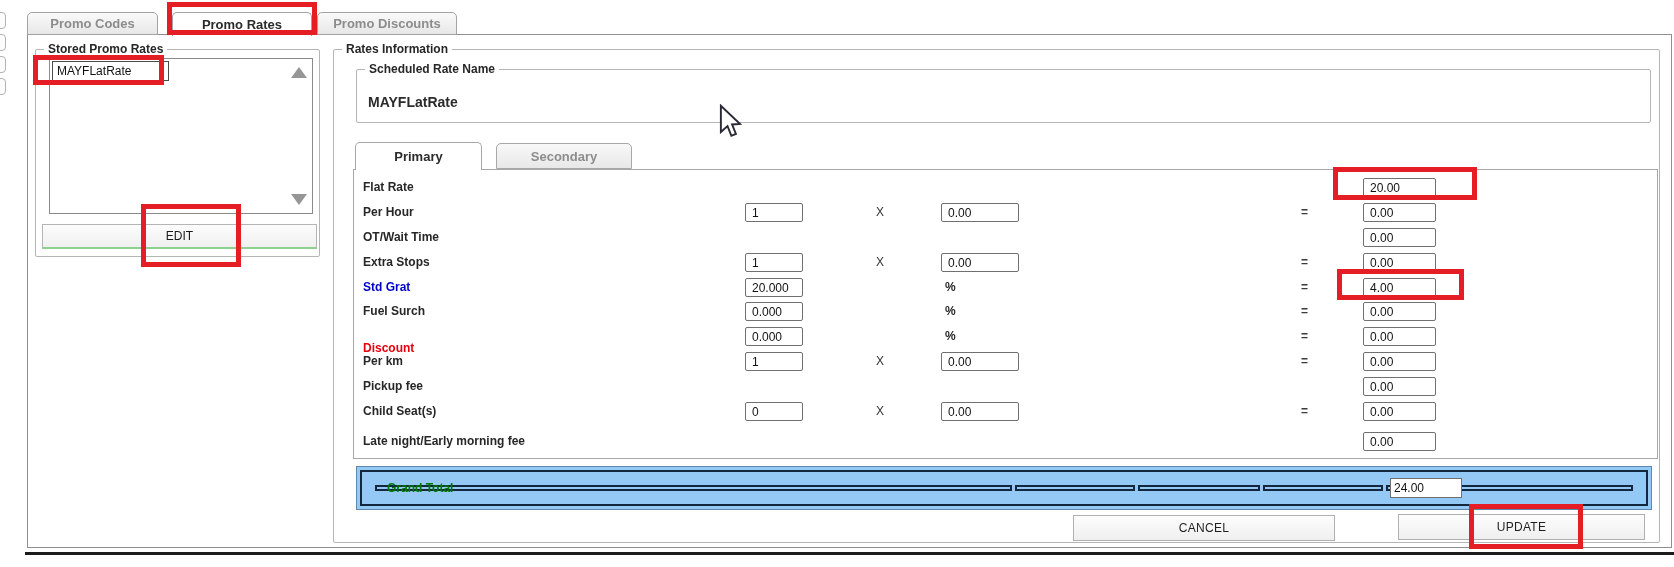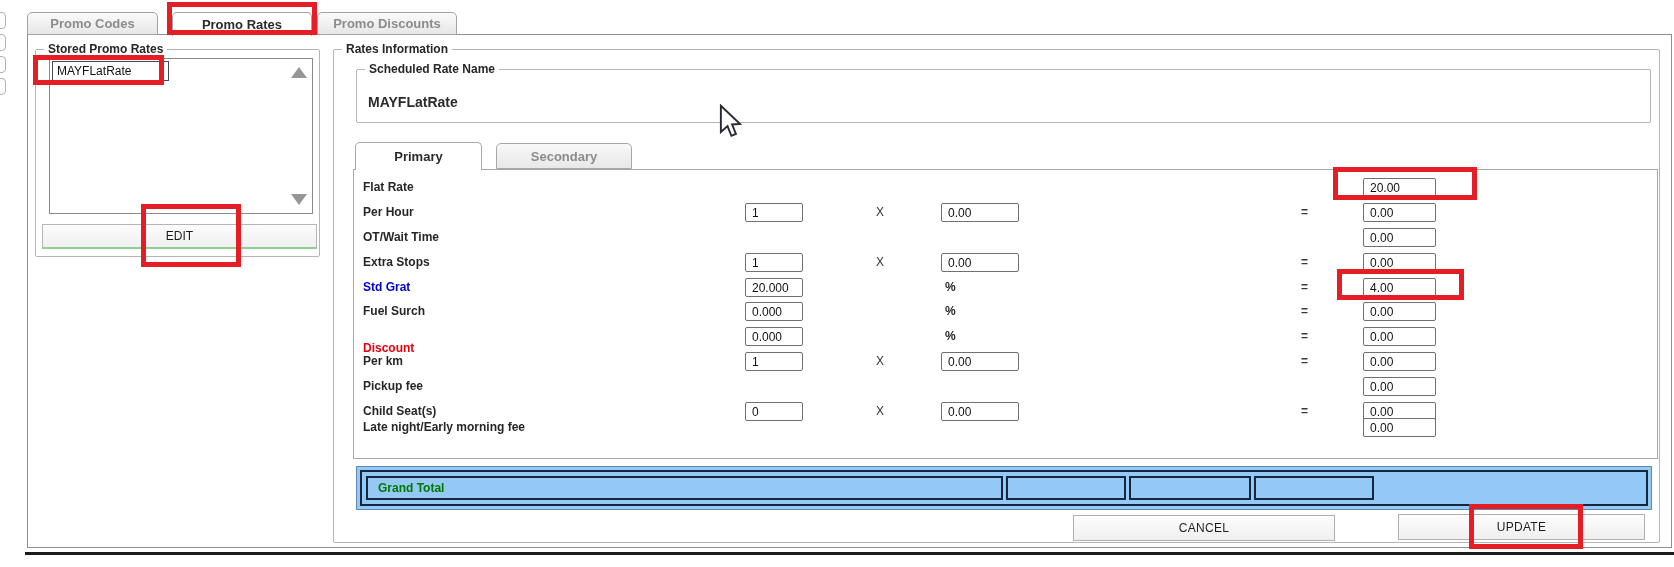--- a/index.html
+++ b/index.html
@@ -55,21 +55,21 @@
   .fld.qty{left:391px;width:58px;}
   .fld.rate{left:587px;width:78px;}
   .fld.result{left:1009px;width:73px;}
   .op{position:absolute;top:2px;font-size:12px;color:#333;}
   .op-x{left:517px;width:18px;text-align:center;}
   .op-pct{left:591px;font-weight:bold;color:#272727;}
   .eq{position:absolute;left:947px;top:2px;font-size:12px;font-weight:bold;color:#3a3a3a;}
   
   .gt-row{position:absolute;left:356px;top:466px;width:1296px;height:44px;
     background:var(--grand-total-bg,#94c9f5);border:1px solid #5e88ad;padding:3px;}
-  .gt-inner{width:100%;height:100%;border:2px solid #15273f;display:flex;gap:3px;padding:4px;}
+  .gt-inner{width:100%;height:100%;border:2px solid #15273f;display:flex;gap:3px;padding:13px;}
   .gt-cell{border:2px solid #15273f;height:100%;position:relative;}
   .gt-cell.c1{width:637px;display:flex;align-items:center;}
   .gt-cell.c2{width:120px;}
   .gt-cell.c3{width:122px;}
   .gt-cell.c4{width:120px;}
   .gt-cell.c5{flex:1;display:flex;align-items:center;}
   .gt-label{font-size:12px;font-weight:bold;color:var(--grand-total-text,#007700);padding-left:10px;}
   .gt-input{margin-left:2px;width:72px;height:20px;border:1px solid #707070;font-family:inherit;
     font-size:12px;color:#111;padding:0 3px;background:#fff;}
   
@@ -192,35 +192,38 @@
 
     <div class="form-row" style="top:232px">
       <span class="row-label">Child Seat(s)</span>
       <input class="fld qty" value="0" style="">
       <span class="op op-x">X</span>
       <input class="fld rate" value="0.00" style="">
       <span class="eq">=</span>
       <input class="fld result" value="0.00" style="">
     </div>
 
-    <div class="form-row" style="top:248px">
+    <div class="form-row" style="top:262px">
       <span class="row-label">Late night/Early morning fee</span>
       <input class="fld result" value="0.00" style="">
     </div>
 
   </div>
 
   <div class="gt-row">
     <div class="gt-inner">
       <div class="gt-cell c1">
         <span class="gt-label">Grand Total</span>
       </div>
       <div class="gt-cell c2"></div>
       <div class="gt-cell c3"></div>
       <div class="gt-cell c4"></div>
+      <div class="gt-cell c5">
+        <input class="gt-input" value="24.00" style="">
+      </div>
     </div>
   </div>
 
   <div class="big-btn" style="left:1398px;top:514px;width:247px">UPDATE</div>
   <div class="big-btn" style="left:1073px;top:515px;width:262px">CANCEL</div>
 
   <div class="anno" style="left:167px;top:2px;width:150px;height:33px"></div>
   <div class="anno" style="left:33px;top:55px;width:131px;height:30px"></div>
   <div class="anno" style="left:141px;top:204px;width:100px;height:63px"></div>
   <div class="anno" style="left:1333px;top:167px;width:144px;height:33px"></div>

